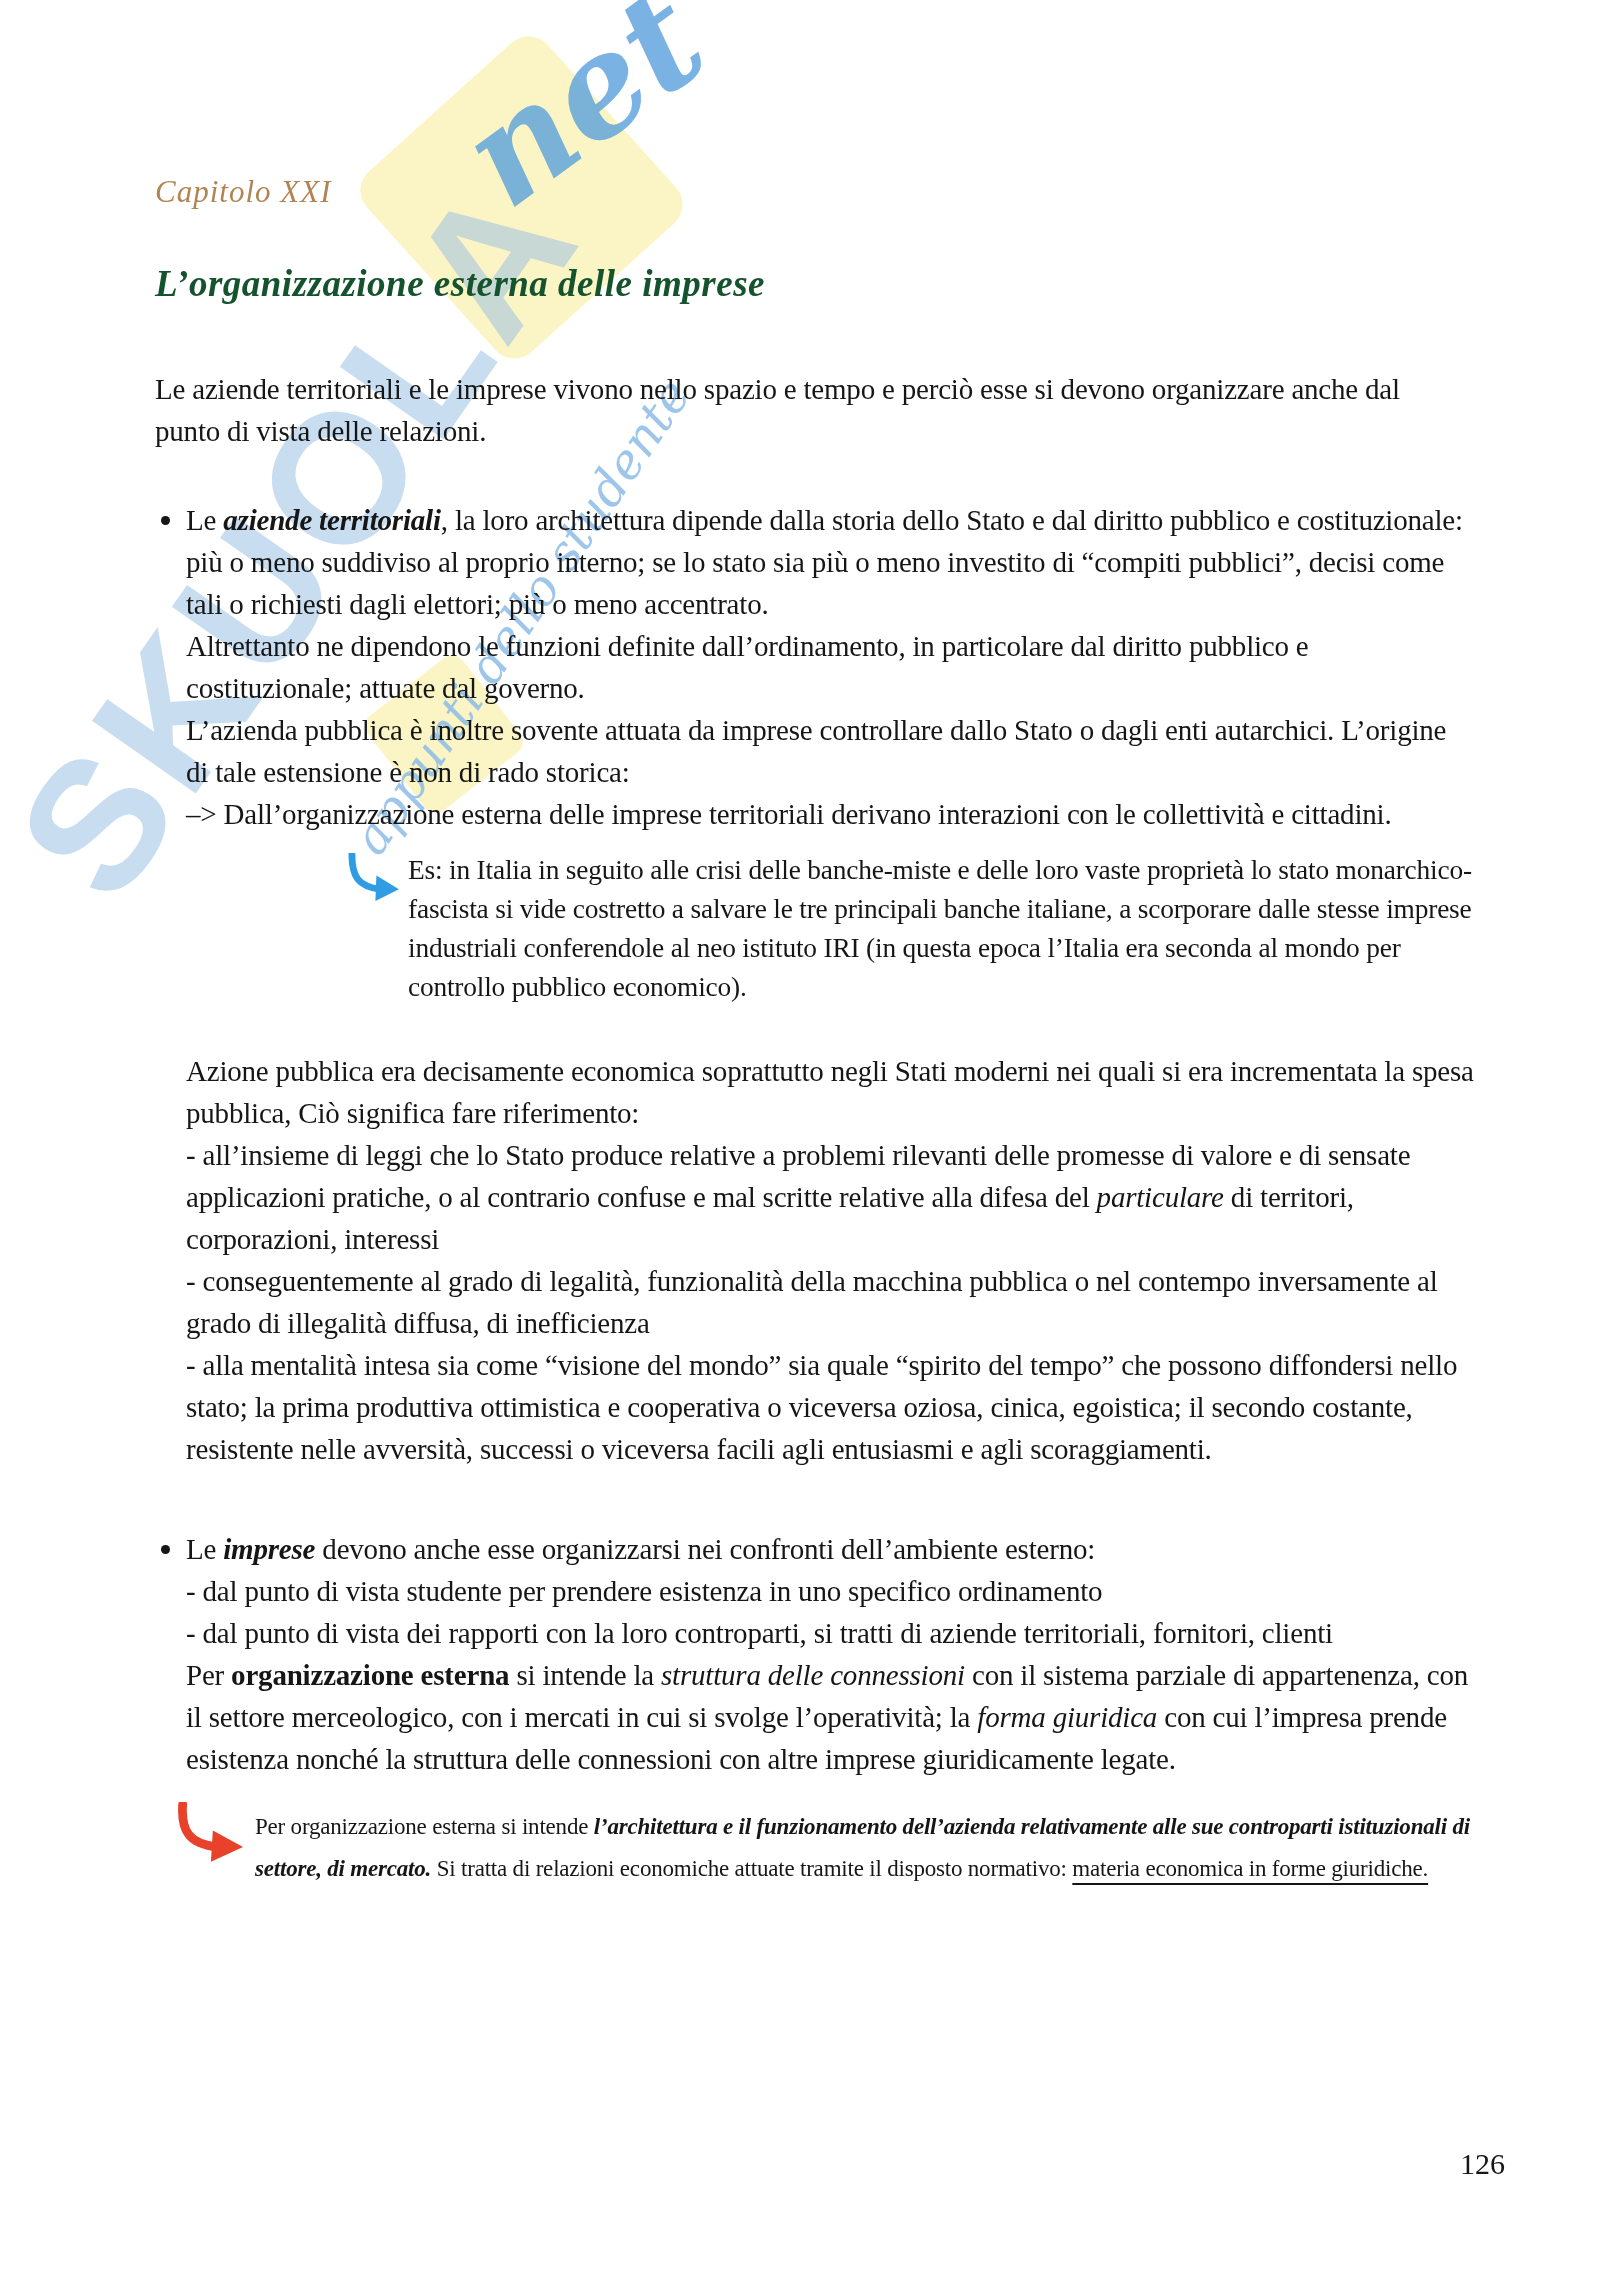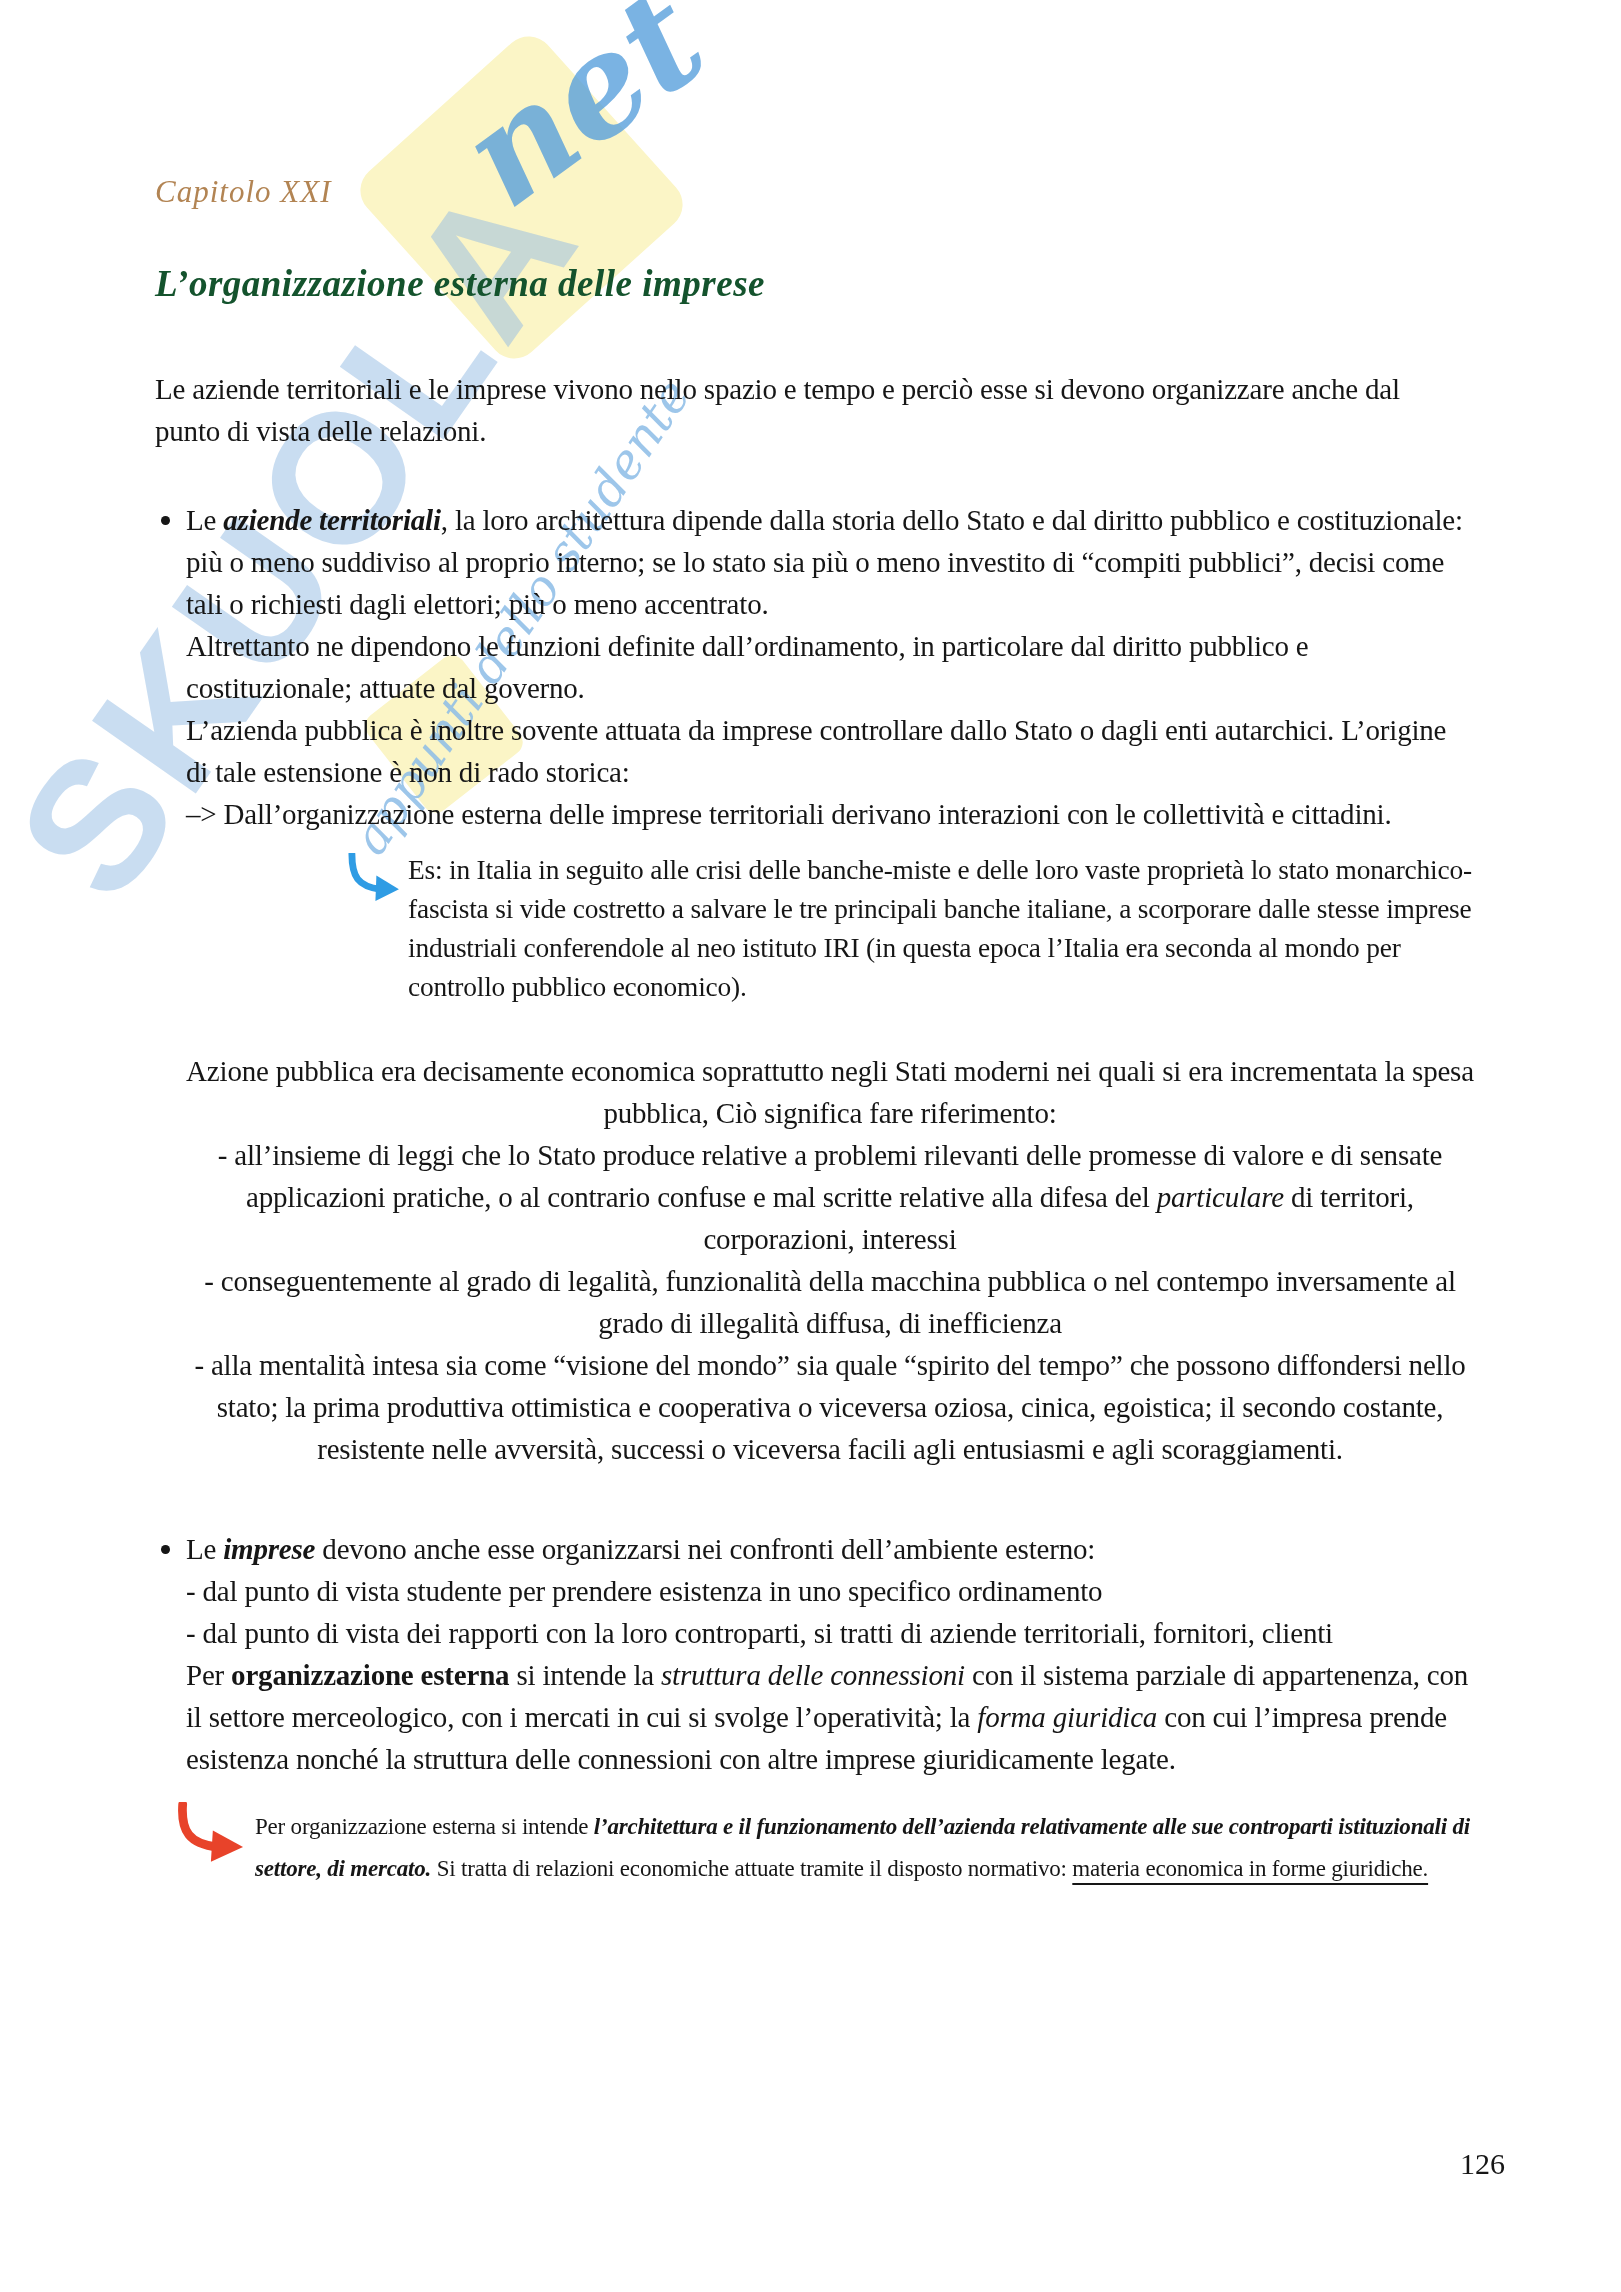--- a/index.html
+++ b/index.html
@@ -38,21 +38,21 @@
     font-size:37px;line-height:1.25;color:#14532d;letter-spacing:0.5px;}
   .body-text{font-size:29px;line-height:42px;letter-spacing:-0.2px;}
   .intro{margin-top:61px;max-width:1274px;}
   .bullet{position:relative;margin-top:47px;padding-left:31px;max-width:1313px;}
   .bullet .dot{position:absolute;left:5.9px;top:16.7px;width:8.8px;height:8.8px;
     border-radius:50%;background:#161616;}
   .term{font-weight:bold;font-style:italic;}
   .note-example{position:relative;margin:15.7px 0 43px 253px;max-width:1078px;
     font-size:27.4px;line-height:39px;letter-spacing:-0.2px;}
   .note-example .arrow{position:absolute;left:-65px;top:2px;}
-  .para-indent{margin-top:0;padding-left:31px;max-width:1313px;text-align:center;}
+  .para-indent{margin-top:0;padding-left:31px;max-width:1313px;}
   .bullet2{margin-top:58px;}
   .keynote{position:relative;margin:25.5px 0 0 100px;max-width:1225px;
     font-size:23px;line-height:42px;letter-spacing:-0.2px;}
   .keynote .arrow{position:absolute;left:-84px;top:-3.9px;}
   .keynote .strong{font-weight:bold;font-style:italic;}
   .underlined{text-decoration:underline;text-decoration-thickness:2px;text-underline-offset:6.9px;}
   .ital{font-style:italic;}
   .bold{font-weight:bold;}
   .page-number{position:absolute;right:116px;top:2147px;z-index:2;
     font-size:30px;color:#161616;}

